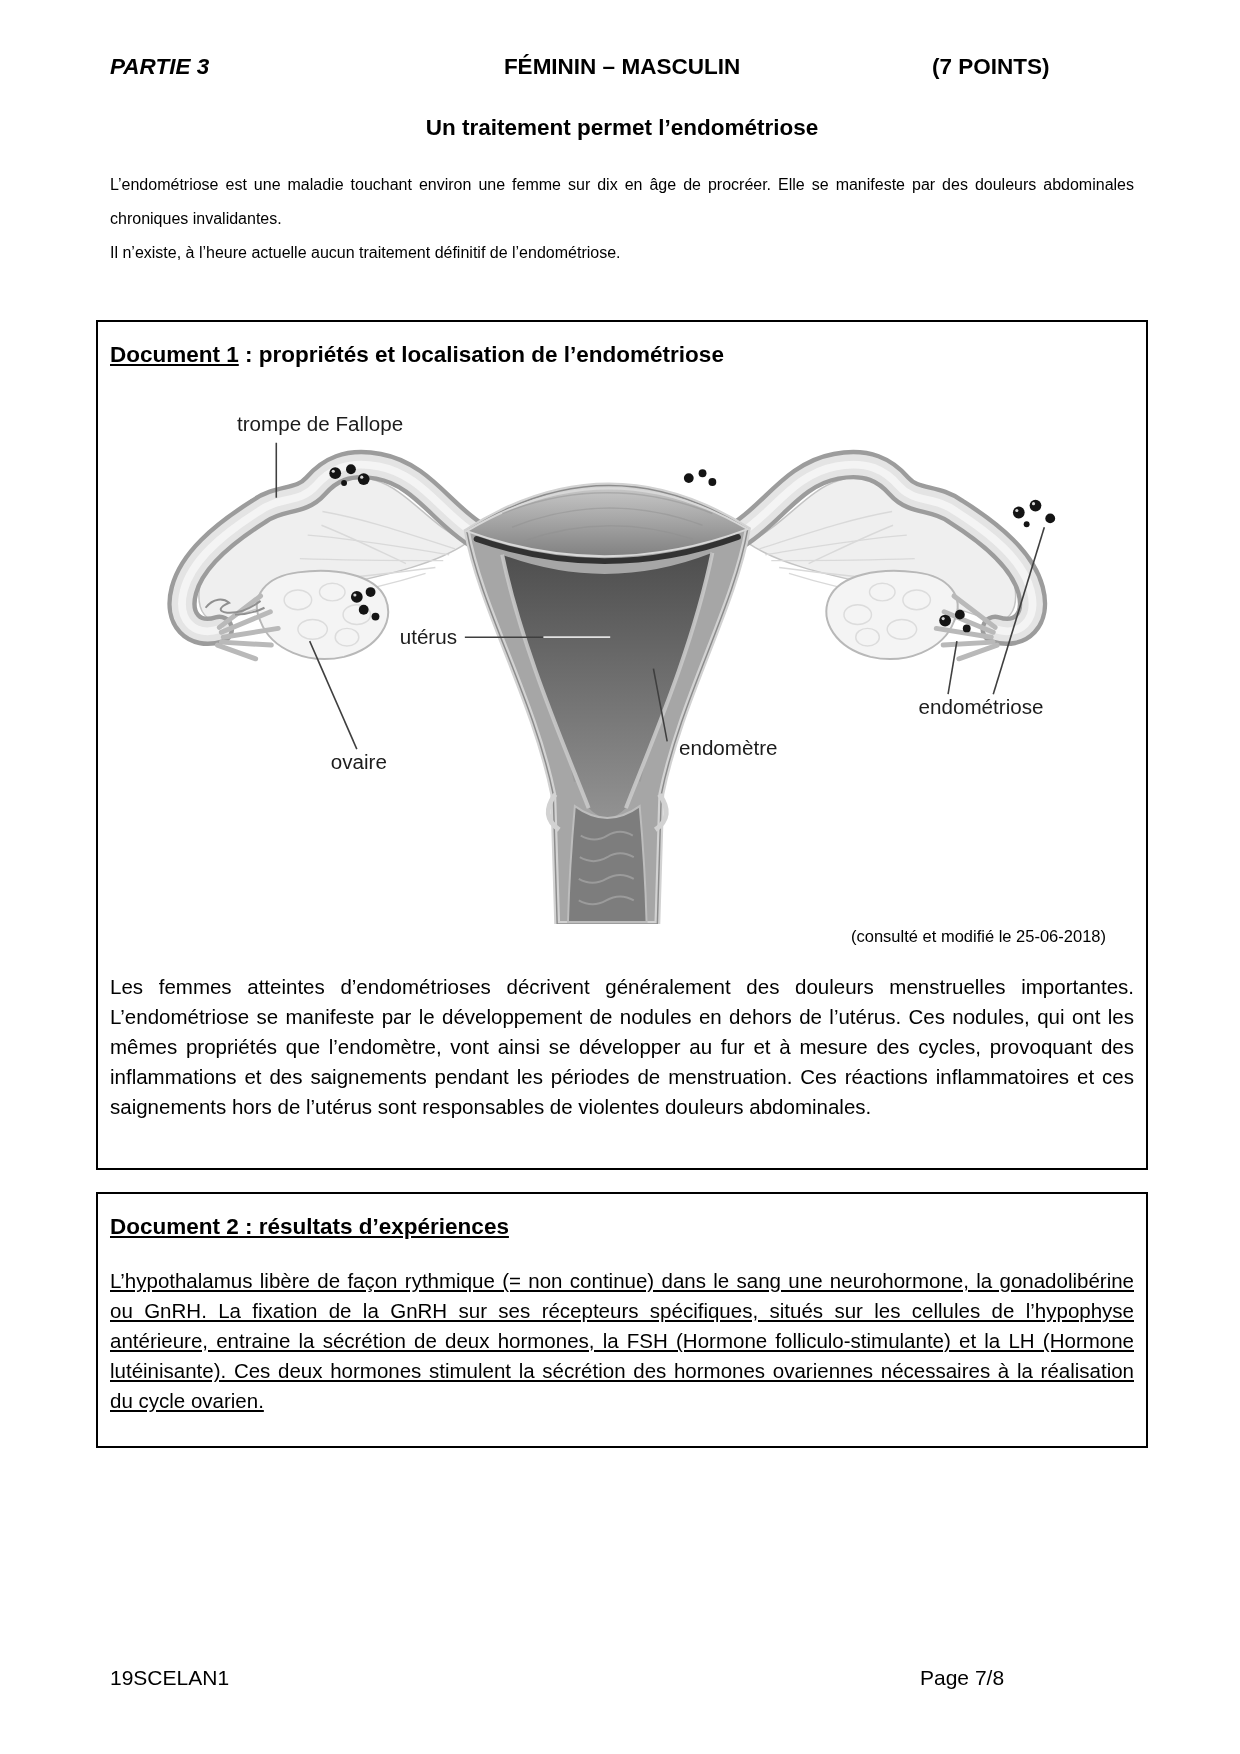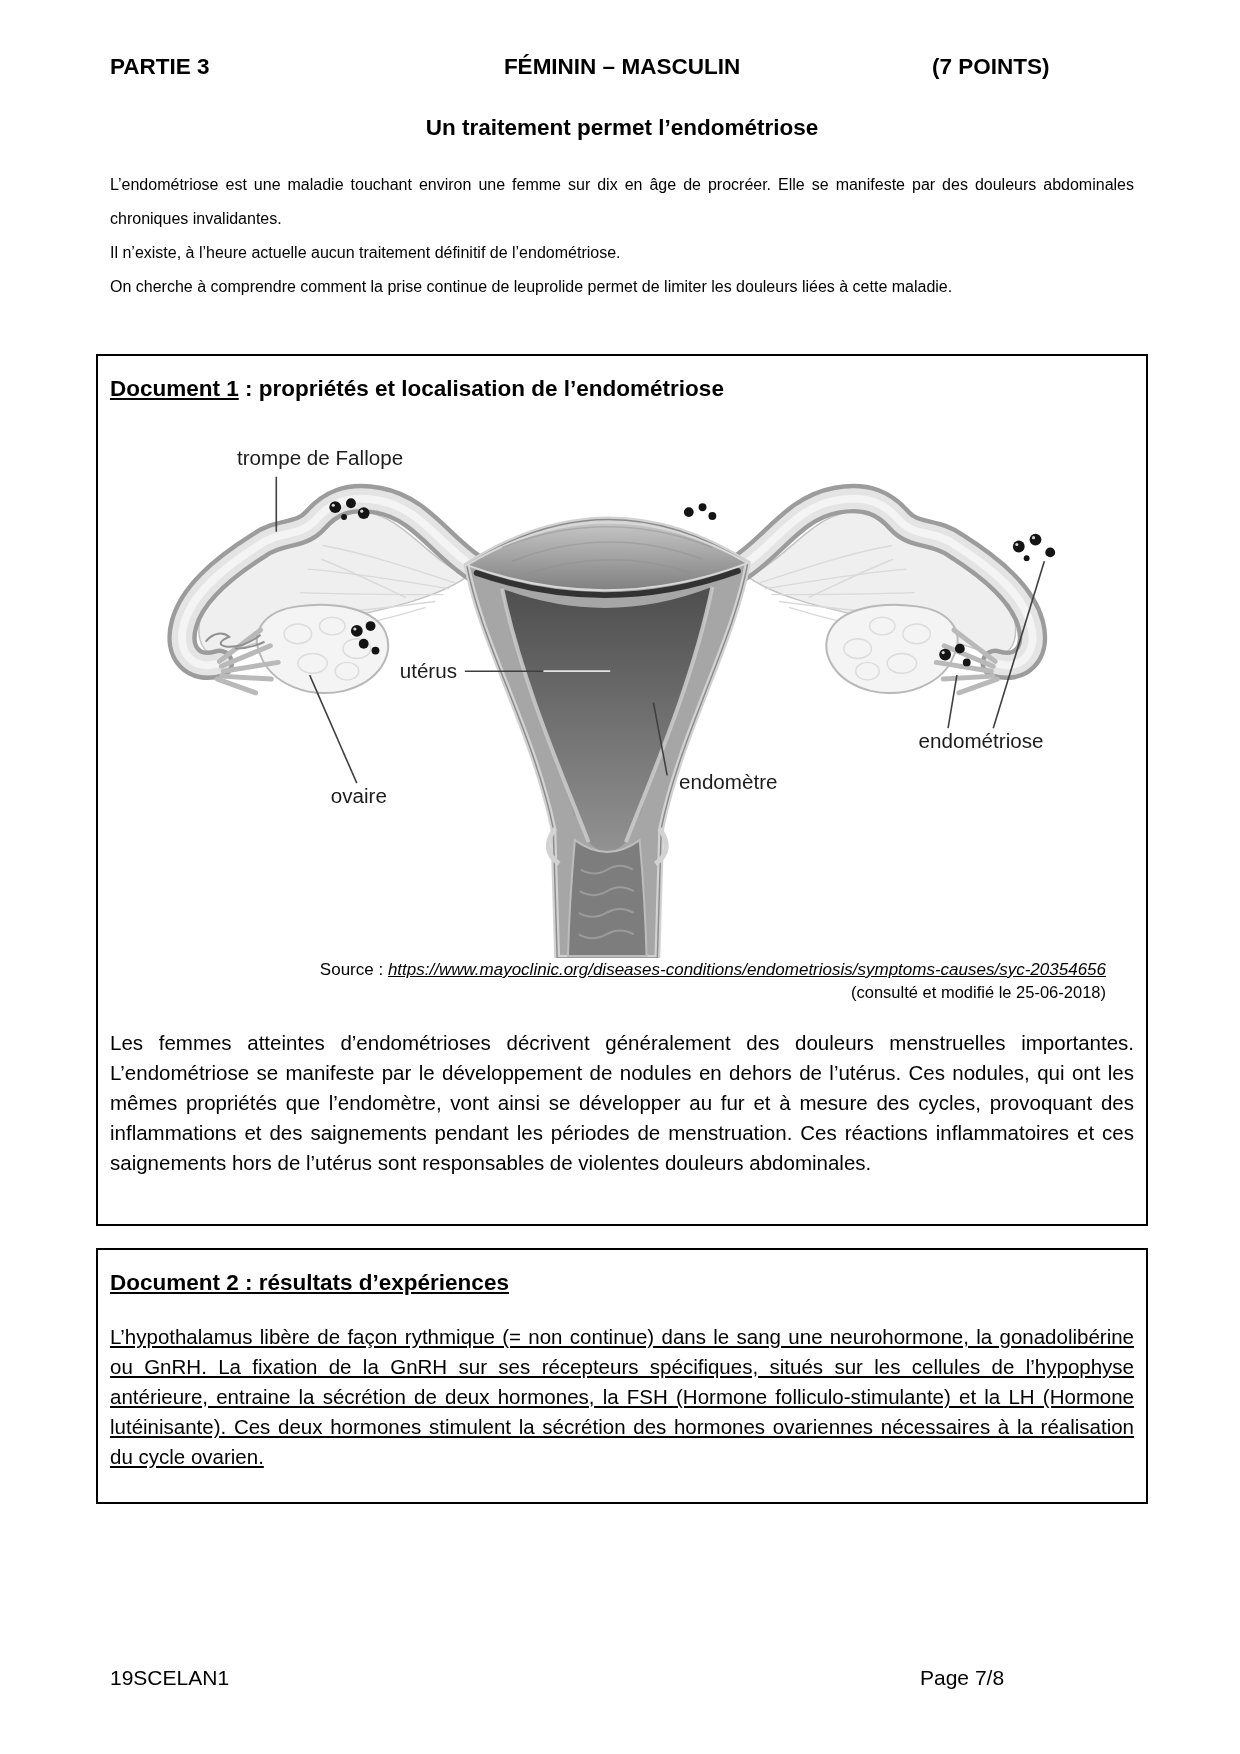--- a/index.html
+++ b/index.html
@@ -4,21 +4,21 @@
 <style>
   html,body{margin:0;padding:0;}
   body{
     width:1240px;height:1754px;position:relative;background:#ffffff;
     font-family:"Liberation Sans", sans-serif;color:#000;
     -webkit-font-smoothing:antialiased;
   }
   .content{position:relative;padding:0 106px 0 110px;}
   
   .hdr{position:relative;padding-top:54px;font-weight:bold;font-size:22.5px;height:30px;}
-  .hdr-left{position:absolute;left:0;top:54px;}
+  .hdr-left{position:absolute;left:0;top:54px;font-style:italic;}
   .hdr-center{position:absolute;left:0;right:0;top:54px;text-align:center;}
   .hdr-right{position:absolute;left:822px;top:54px;}
   
   .doc-title{text-align:center;font-weight:bold;font-size:22.5px;margin-top:31px;}
   
   .intro{margin-top:27px;}
   .intro p{margin:0;font-size:16px;line-height:34px;text-align:justify;}
   
   .doc-box{border:2px solid #000;margin:0 -14px 0 -14px;padding:12px 12px 46px 12px;}
   .doc-box1{margin-top:50px;}
@@ -48,21 +48,20 @@
     <span class="hdr-left">PARTIE 3</span>
     <span class="hdr-center">FÉMININ – MASCULIN</span>
     <span class="hdr-right">(7 POINTS)</span>
   </div>
 
   <div class="doc-title">Un traitement permet l’endométriose</div>
 
   <div class="intro">
     <p>L’endométriose est une maladie touchant environ une femme sur dix en âge de procréer. Elle se manifeste par des douleurs abdominales chroniques invalidantes.</p>
     <p>Il n’existe, à l’heure actuelle aucun traitement définitif de l’endométriose.</p>
-    <p>On cherche à comprendre comment la prise continue de leuprolide permet de limiter les douleurs liées à cette maladie.</p>
   </div>
 
   <div class="doc-box doc-box1">
     <div class="doc-heading">
       <span class="hl">Document 1</span><span> : propriétés et localisation de l’endométriose</span>
     </div>
 
     <div class="figure-wrap">
       <svg width="1022" height="550" viewBox="0 0 1040 560">
         <defs>
@@ -192,23 +191,20 @@
 
         <text class="fig-label" x="128" y="58">trompe de Fallope</text>
         <text class="fig-label" x="352" y="275" text-anchor="end">utérus</text>
         <text class="fig-label" x="252" y="402" text-anchor="middle">ovaire</text>
         <text class="fig-label" x="578" y="388">endomètre</text>
         <text class="fig-label" x="822" y="346">endométriose</text>
       </svg>
     </div>
 
     <div class="source-block">
-      <div class="source-line1">
-        <span>Source : </span><a>https://www.mayoclinic.org/diseases-conditions/endometriosis/symptoms-causes/syc-20354656</a>
-      </div>
       <div class="source-line2">(consulté et modifié le 25-06-2018)</div>
     </div>
 
     <div class="doc-body">Les femmes atteintes d’endométrioses décrivent généralement des douleurs menstruelles importantes. L’endométriose se manifeste par le développement de nodules en dehors de l’utérus. Ces nodules, qui ont les mêmes propriétés que l’endomètre, vont ainsi se développer au fur et à mesure des cycles, provoquant des inflammations et des saignements pendant les périodes de menstruation. Ces réactions inflammatoires et ces saignements hors de l’utérus sont responsables de violentes douleurs abdominales.</div>
   </div>
 
   <div class="doc-box doc-box2">
     <div class="doc-heading">
       <span class="hl">Document 2</span><span> : résultats d’expériences</span>
     </div>

